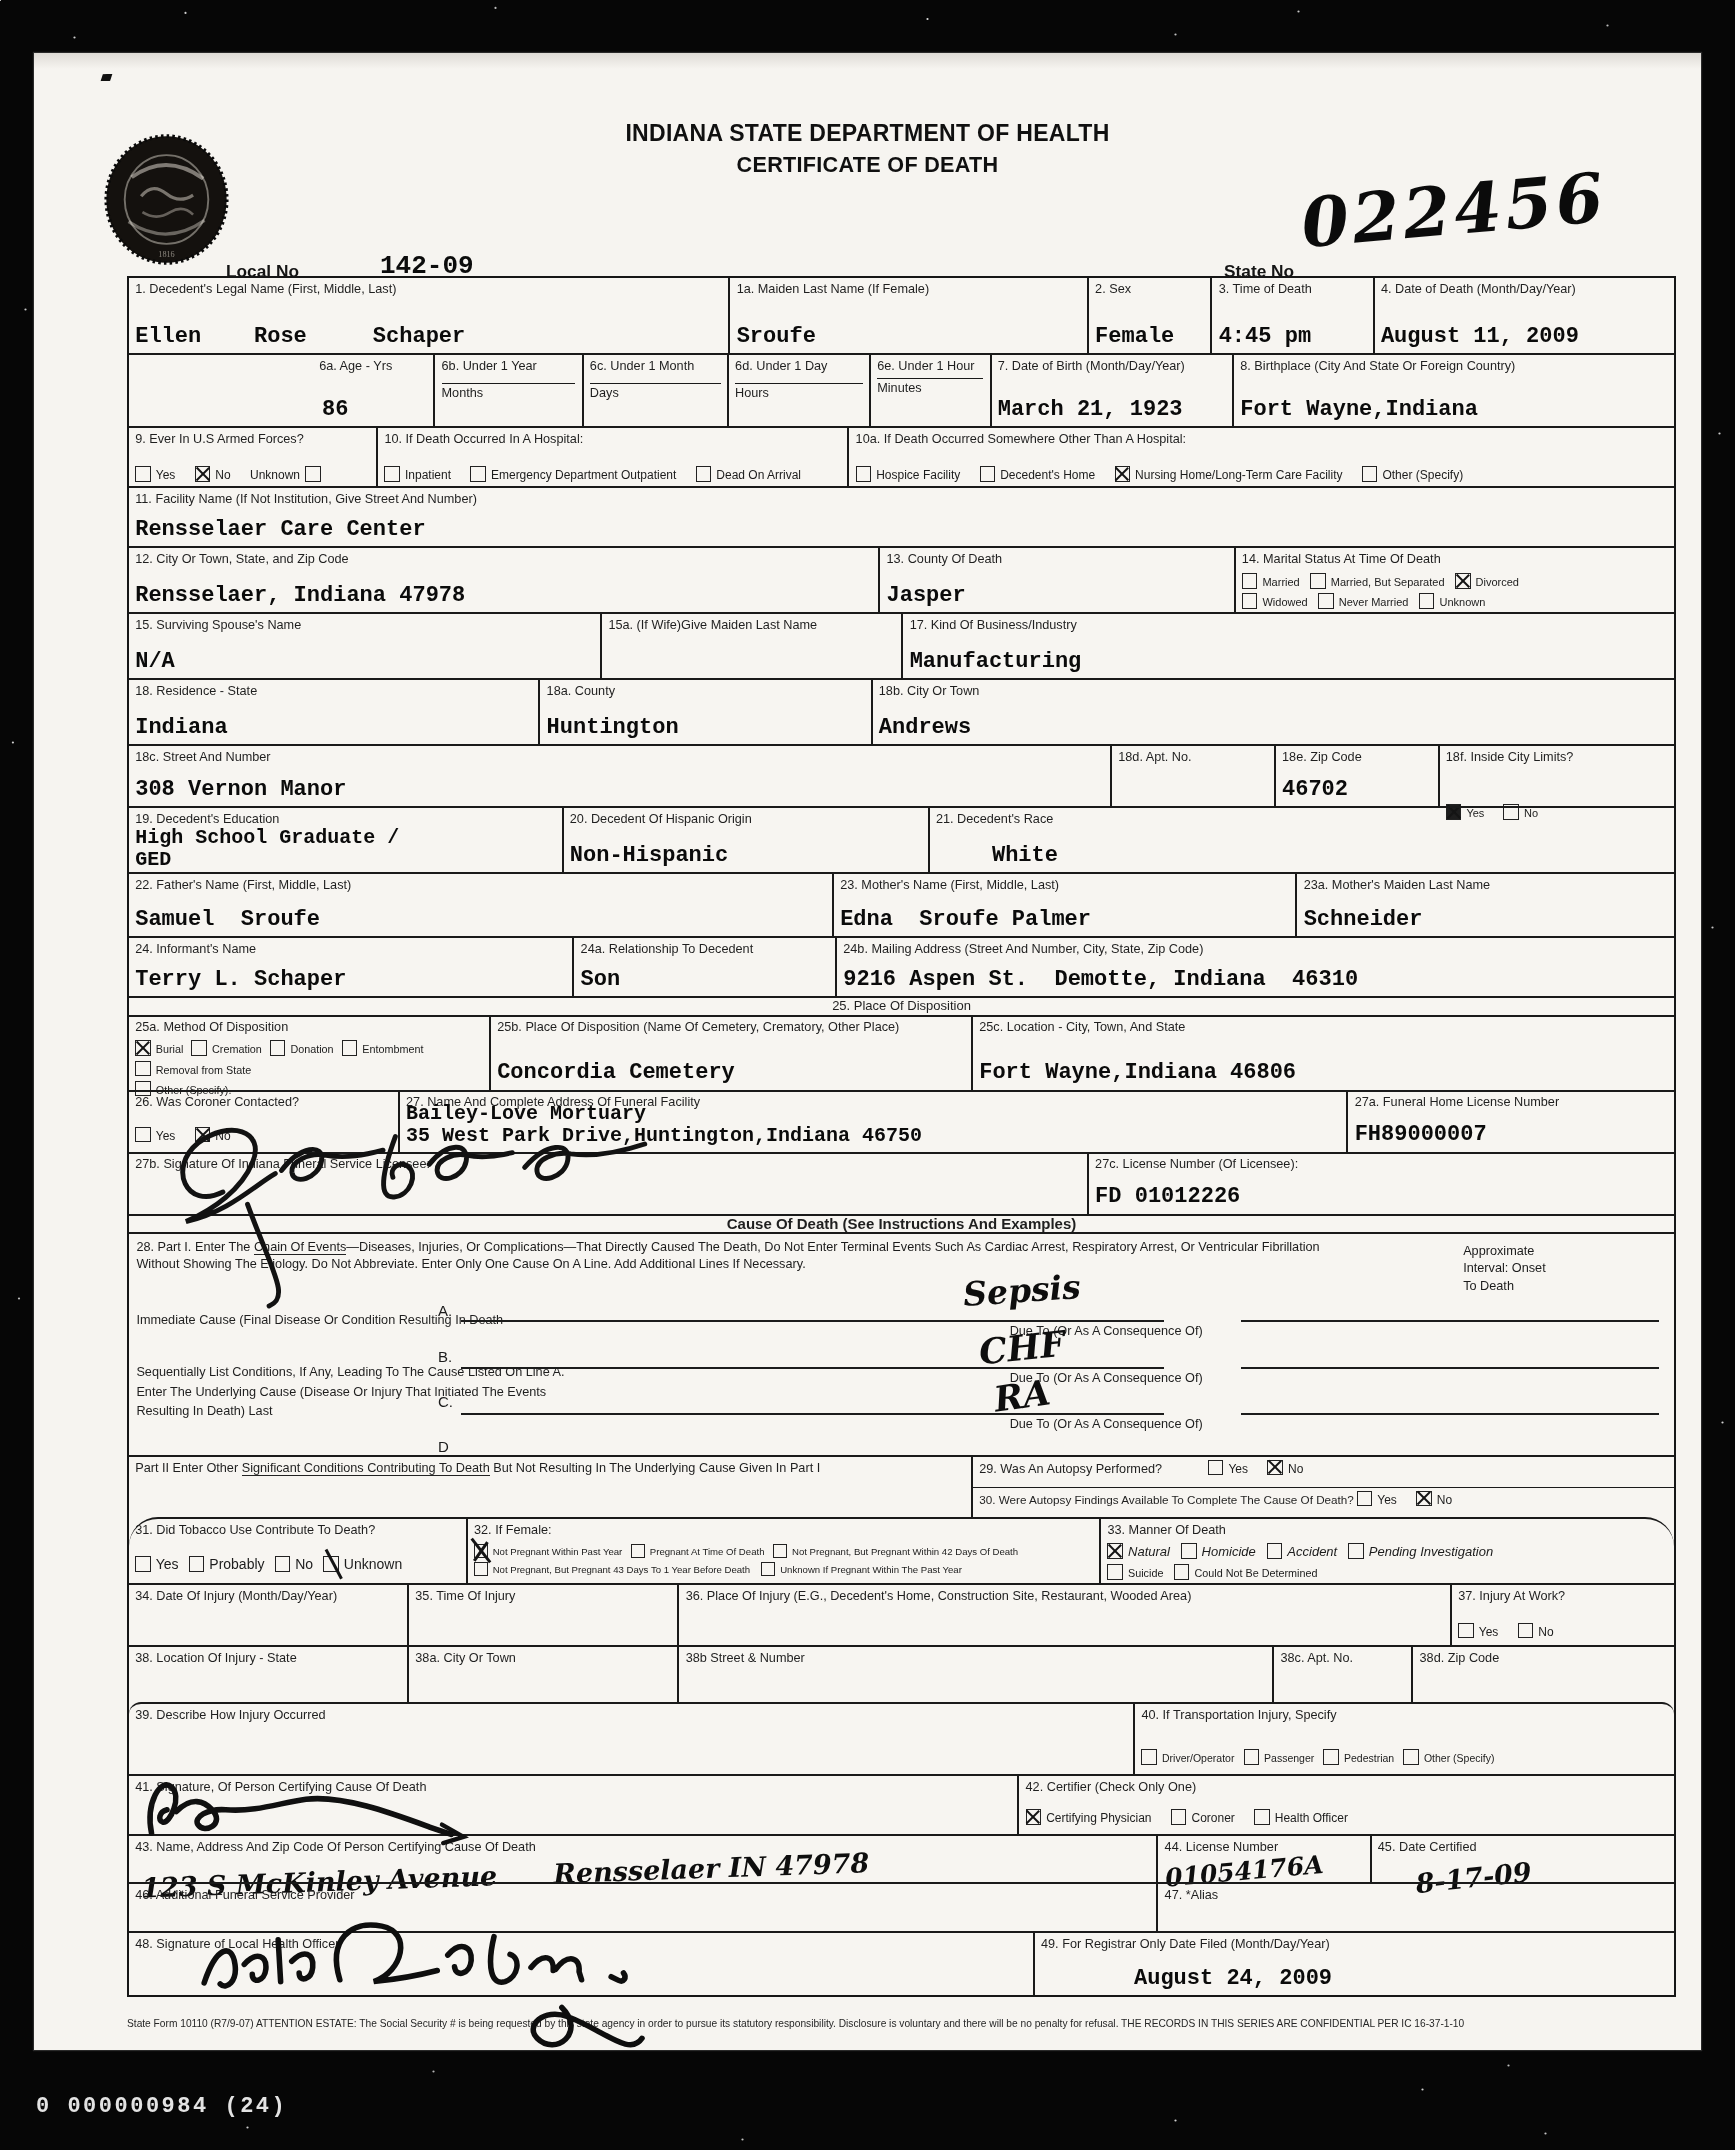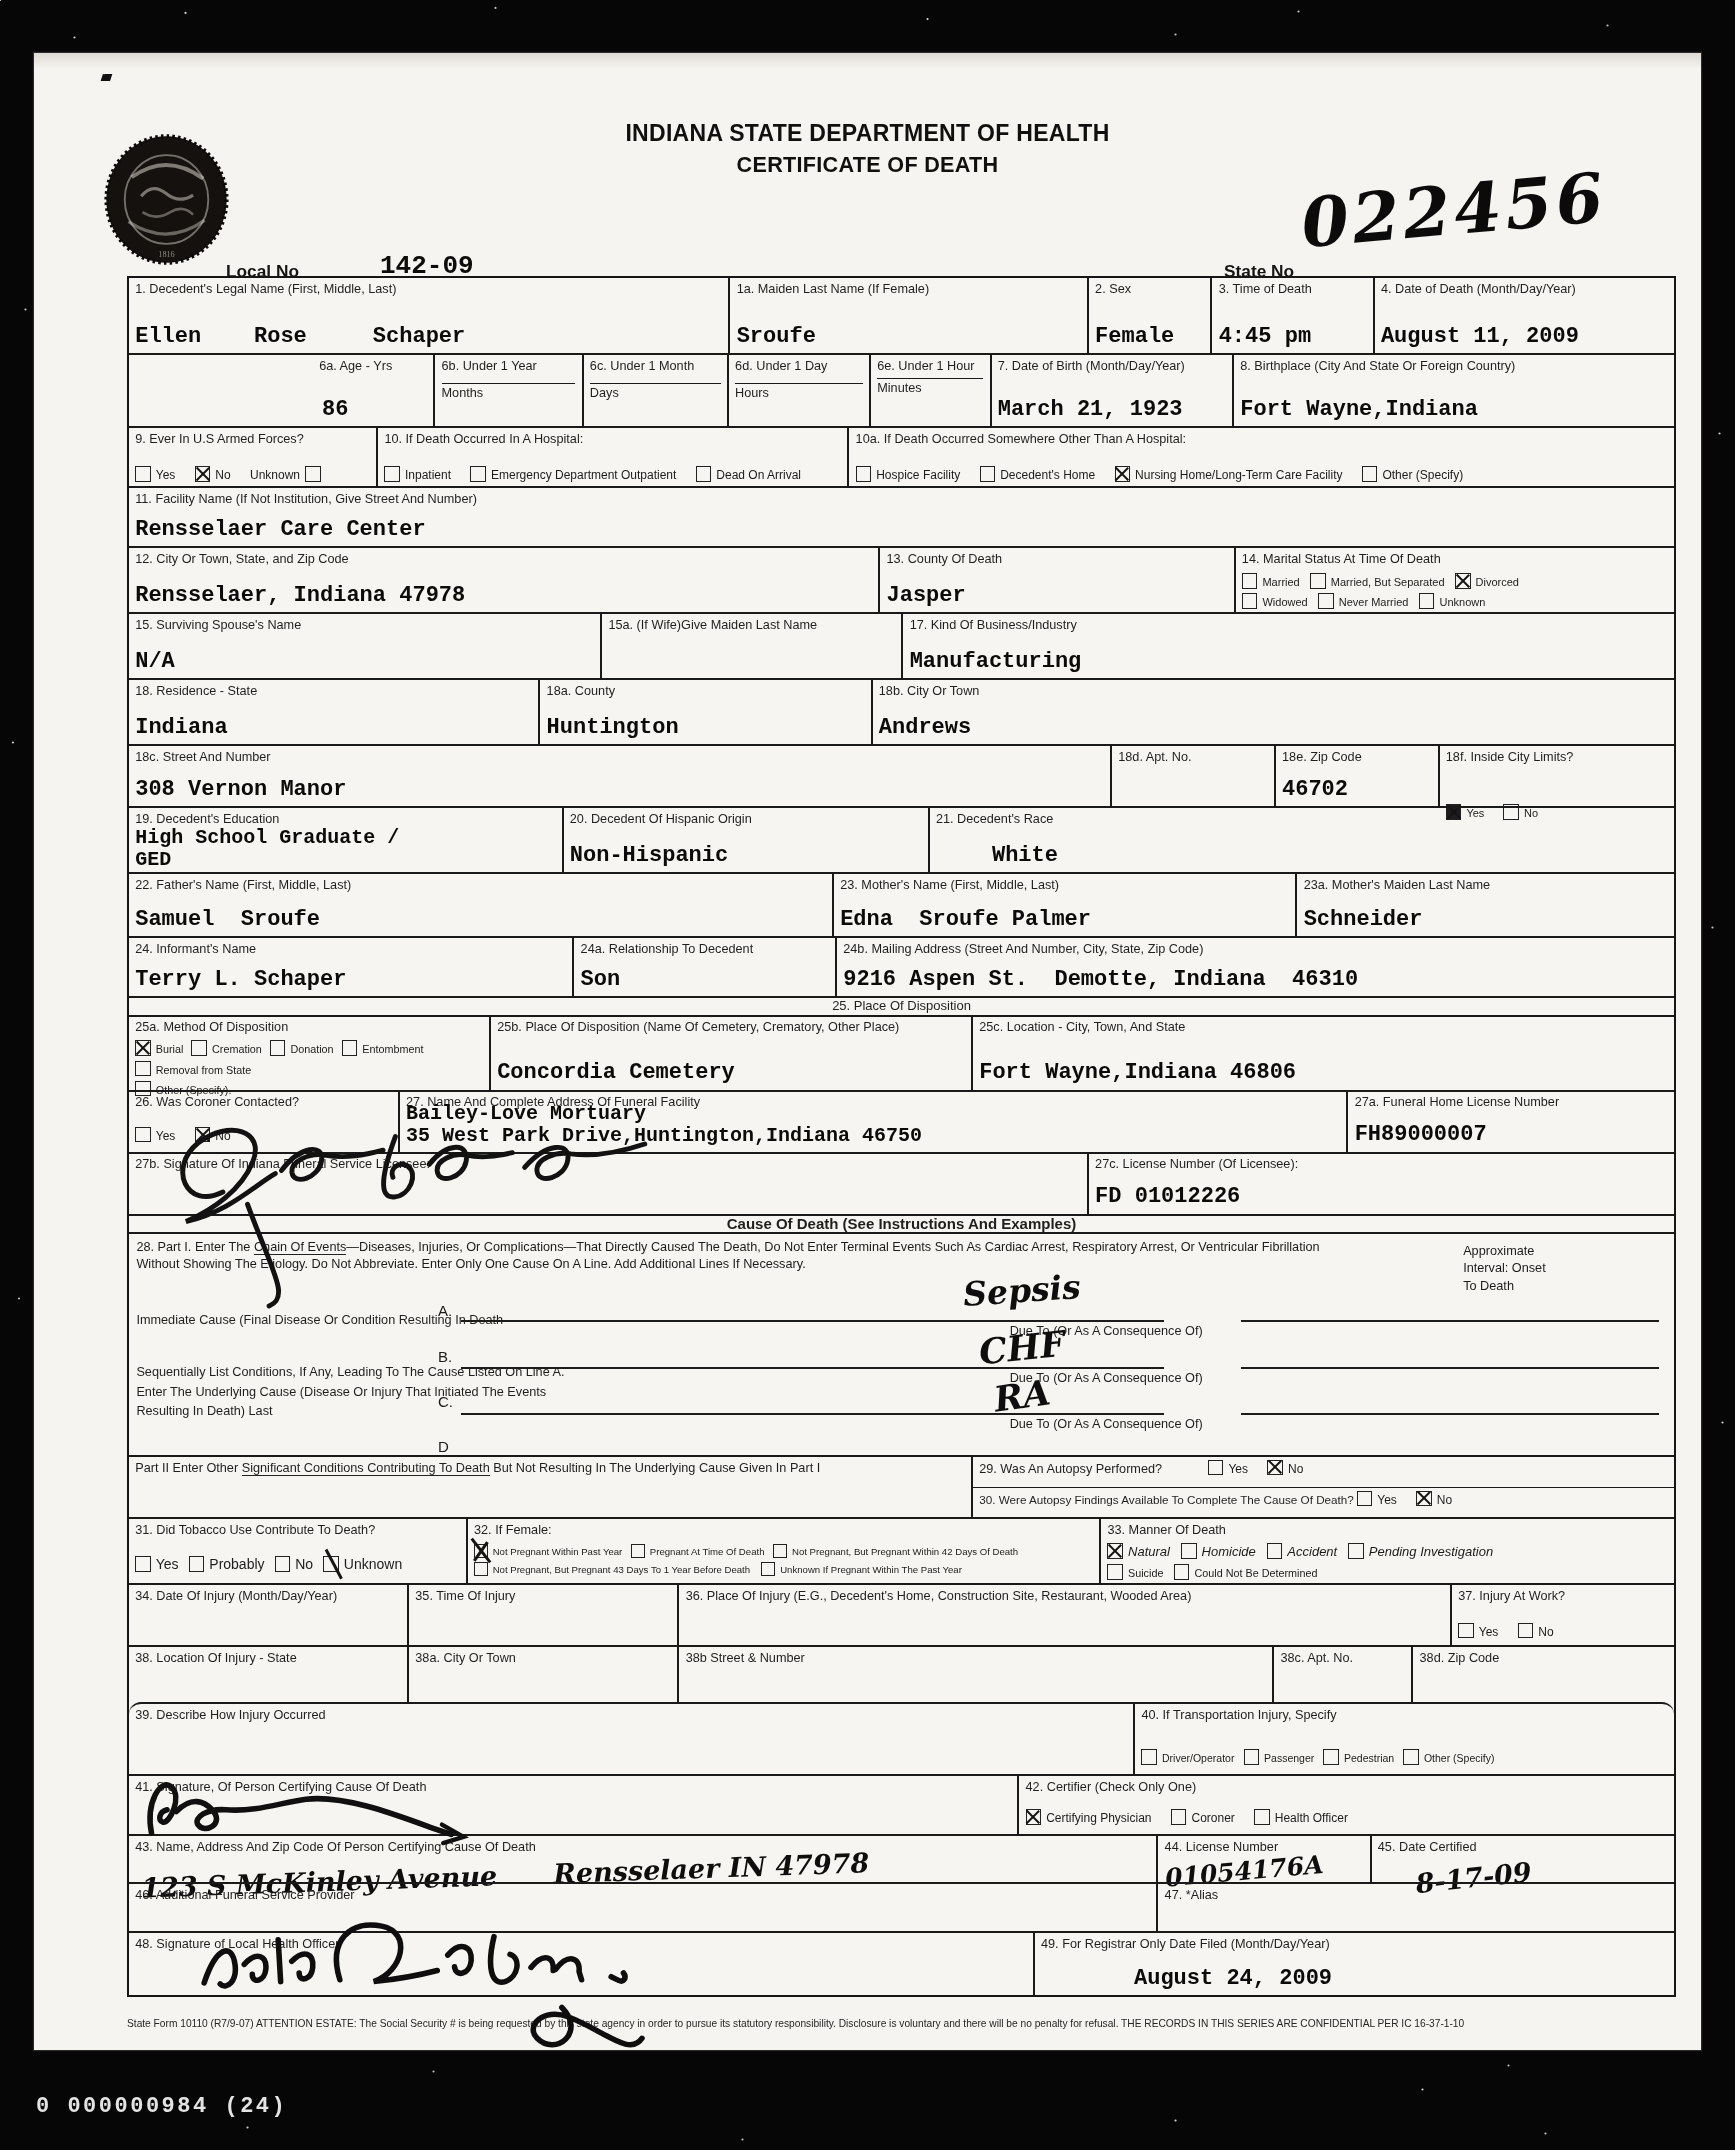--- a/index.html
+++ b/index.html
@@ -454,21 +454,21 @@
         <div class="half" style="height:50%;">
           <span class="t" style="font-size:11.7px;">30.   Were Autopsy Findings Available To Complete The Cause Of Death?</span>
           <span class="opts">
             <span class="cb"></span><span>Yes</span><span class="gap"></span>
             <span class="cb on"></span><span>No</span>
           </span>
         </div>
       </div>
     </div>
 
-    <div class="row" style="height:66px;">
+    <div class="row" style="height:66px;border-radius:29px;">
       <div class="c" style="width:21.8%;">
         <div class="t">31. Did Tobacco Use Contribute To Death?</div>
         <div class="opts optline" style="font-size:14px;margin-bottom:7px;">
           <span class="cb"></span><span>Yes</span><span class="gap" style="width:6.2px;"></span>
           <span class="cb"></span><span>Probably</span><span class="gap" style="width:6.2px;"></span>
           <span class="cb"></span><span>No</span><span class="gap" style="width:6.2px;"></span>
           <span class="cb slash on"></span><span>Unknown</span>
         </div>
       </div>
       <div class="c" style="width:41%;">

